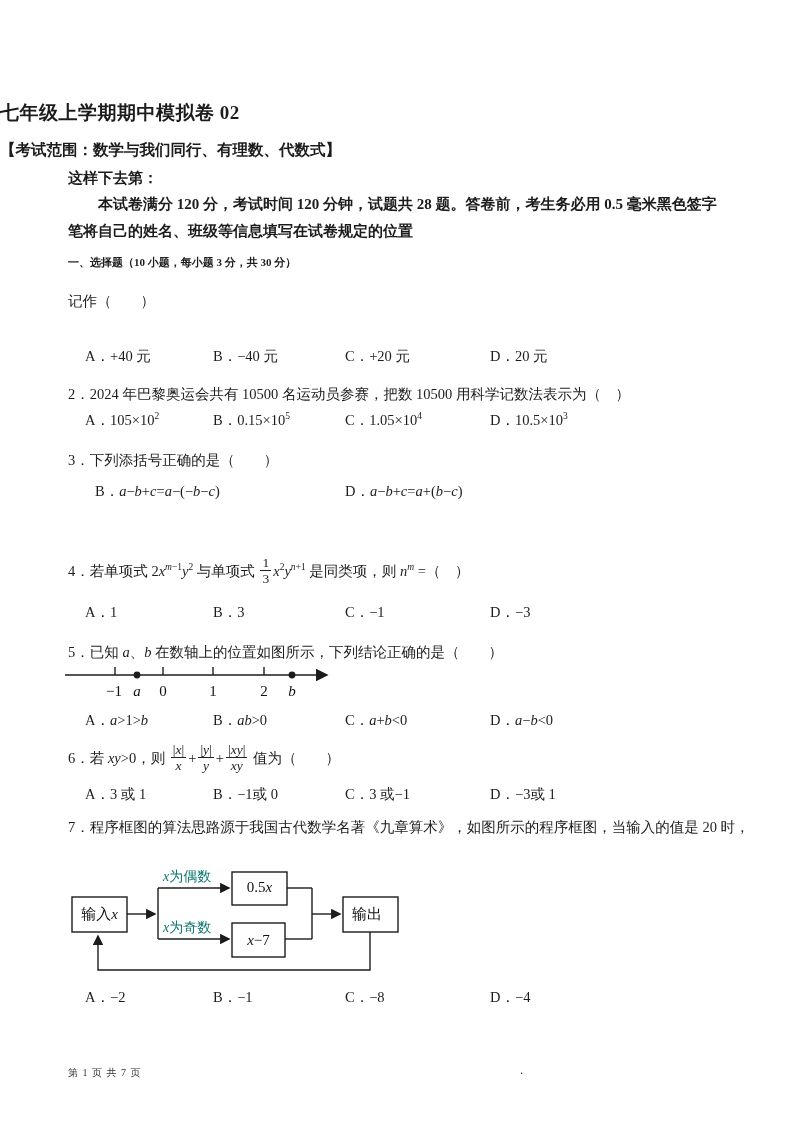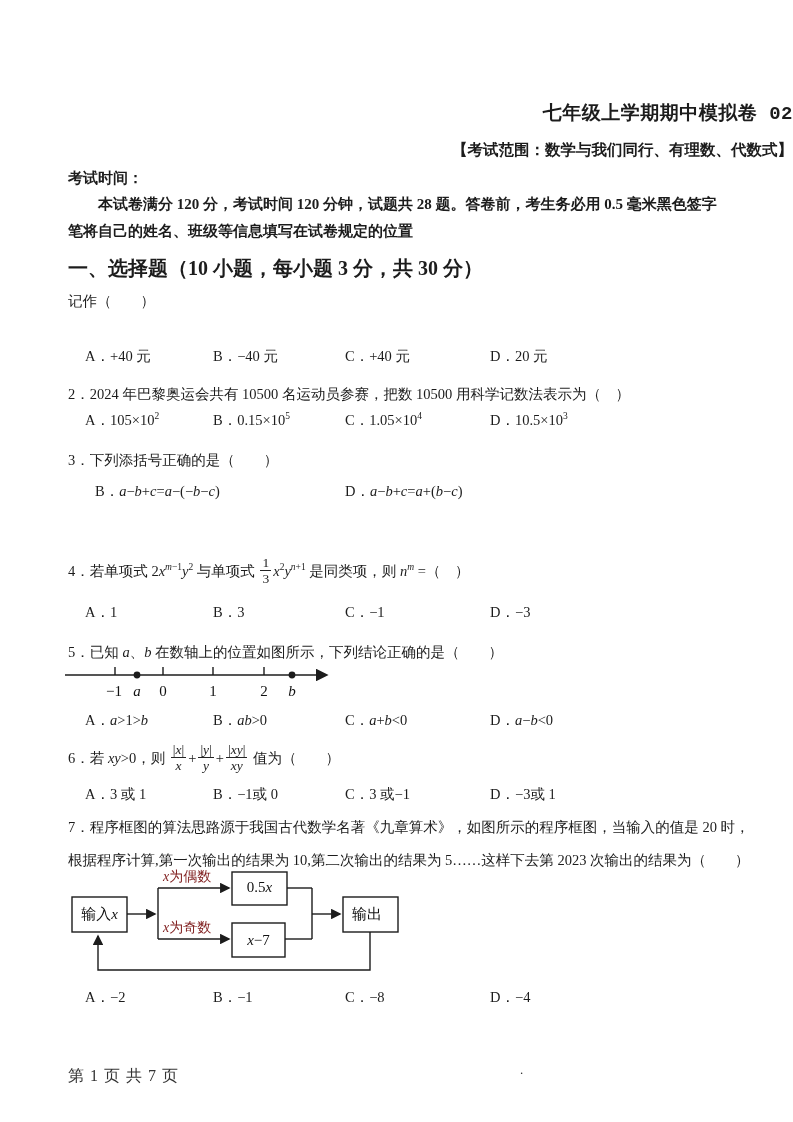--- a/index.html
+++ b/index.html
@@ -2,69 +2,69 @@
 <html><head>
 <meta charset="utf-8">
 <style>
   html,body{margin:0;padding:0;}
   body{
     width:793px;height:1122px;position:relative;background:#ffffff;
     font-family:"Liberation Serif","DejaVu Serif",serif;color:#1c1c1c;
     overflow:hidden;
   }
   .abs{position:absolute;}
-  .center{left:0;width:100%;text-align:right;font-family:Liberation Mono, monospace;}
+  .center{left:0;width:100%;text-align:left;}
   .bold{font-weight:bold;}
   
   .title{top:100px;font-size:19px;letter-spacing:0.5px;}
   .subtitle{top:140px;font-size:15.5px;}
   .notice-label{top:169px;left:68px;font-size:15px;}
   .notice-text{top:191px;left:68px;width:662px;font-size:15px;line-height:27px;text-indent:2em;}
-  .section{top:255px;left:68px;font-size:20px;}
+  .section{top:255px;left:68px;font-size:11px;}
   
   .stem{left:68px;width:668px;font-size:14.5px;}
   .stem .line{display:block;line-height:33px;white-space:nowrap;}
   
   .opts{left:68px;width:710px;display:grid;grid-template-columns:128px 132px 145px auto;
         padding-left:17px;font-size:14.5px;line-height:22px;}
   .opts-2col{grid-template-columns:250px auto;row-gap:15px;padding-left:27px;}
   
   sup{font-size:9.5px;vertical-align:super;line-height:0;}
   .frac{display:inline-flex;flex-direction:column;align-items:center;vertical-align:middle;
         line-height:1.15;font-size:13.5px;margin:0 2px;transform:translateY(-2px);}
   .fnum{border-bottom:1.2px solid #222;padding:0 2px;}
   .fden{padding:0 2px;}
   
   .fig{overflow:visible;}
   .nl-label{font-size:15px;fill:#111;}
   .nl-italic{font-style:italic;}
   .fc{left:70px;top:866px;width:345px;height:112px;}
   .fc-label{position:absolute;display:flex;align-items:center;justify-content:center;
             font-size:15px;color:#111;white-space:nowrap;}
-  .fc-branch{position:absolute;font-size:14px;color:#7f1d1d;white-space:nowrap;}
+  .fc-branch{position:absolute;font-size:14px;color:#0f766e;white-space:nowrap;}
   
-  .footer{top:1066px;left:68px;font-size:16px;color:#333;letter-spacing:1px;text-align:right;}
+  .footer{top:1066px;left:68px;font-size:10px;color:#333;letter-spacing:1px;text-align:right;}
   .footer-dot{top:1062px;left:520px;font-size:13px;color:#333;}
 </style>
 </head>
 <body>
 
 <div class="abs center bold title">七年级上学期期中模拟卷 02</div>
 <div class="abs center bold subtitle">【考试范围：数学与我们同行、有理数、代数式】</div>
-<div class="abs bold notice-label">考试时间：</div>
+<div class="abs bold notice-label">这样下去第：</div>
 <div class="abs bold notice-text">本试卷满分 120 分，考试时间 120 分钟，试题共 28 题。答卷前，考生务必用 0.5 毫米黑色签字笔将自己的姓名、班级等信息填写在试卷规定的位置</div>
 <div class="abs bold section">一、选择题（10 小题，每小题 3 分，共 30 分）</div>
 
 <div class="abs stem" style="top:285px">
   <span class="line">记作（　　）</span>
 </div>
 <div class="abs opts" style="top:345px">
   <span>A．+40 元</span>
   <span>B．−40 元</span>
-  <span>C．+40 元</span>
+  <span>C．+20 元</span>
   <span>D．20 元</span>
 </div>
 
 <div class="abs stem" style="top:378px">
   <span class="line">2．2024 年巴黎奥运会共有 10500 名运动员参赛，把数 10500 用科学记数法表示为（　）</span>
 </div>
 <div class="abs opts" style="top:409px">
   <span>A．105×10<sup>2</sup></span>
   <span>B．0.15×10<sup>5</sup></span>
   <span>C．1.05×10<sup>4</sup></span>
@@ -136,21 +136,20 @@
 </div>
 <div class="abs opts" style="top:783px">
   <span>A．3 或 1</span>
   <span>B．−1或 0</span>
   <span>C．3 或−1</span>
   <span>D．−3或 1</span>
 </div>
 
 <div class="abs stem" style="top:811px">
   <span class="line">7．程序框图的算法思路源于我国古代数学名著《九章算术》，如图所示的程序框图，当输入的值是 20 时，</span>
-  <span class="line">根据程序计算,第一次输出的结果为 10,第二次输出的结果为 5……这样下去第 2023 次输出的结果为（　　）</span>
 </div>
 
 <div class="abs fc">
   <svg class="fig" width="345" height="112">
     <defs>
       <marker id="arrFC" viewBox="0 0 10 10" refX="8.5" refY="5" markerWidth="7.5" markerHeight="7.5" orient="auto">
         <path d="M0,0 L10,5 L0,10 z" fill="#1c1c1c"></path>
       </marker>
     </defs>
     <rect x="2" y="31" width="55" height="35" fill="none" stroke="#1c1c1c" stroke-width="1.4"></rect>

